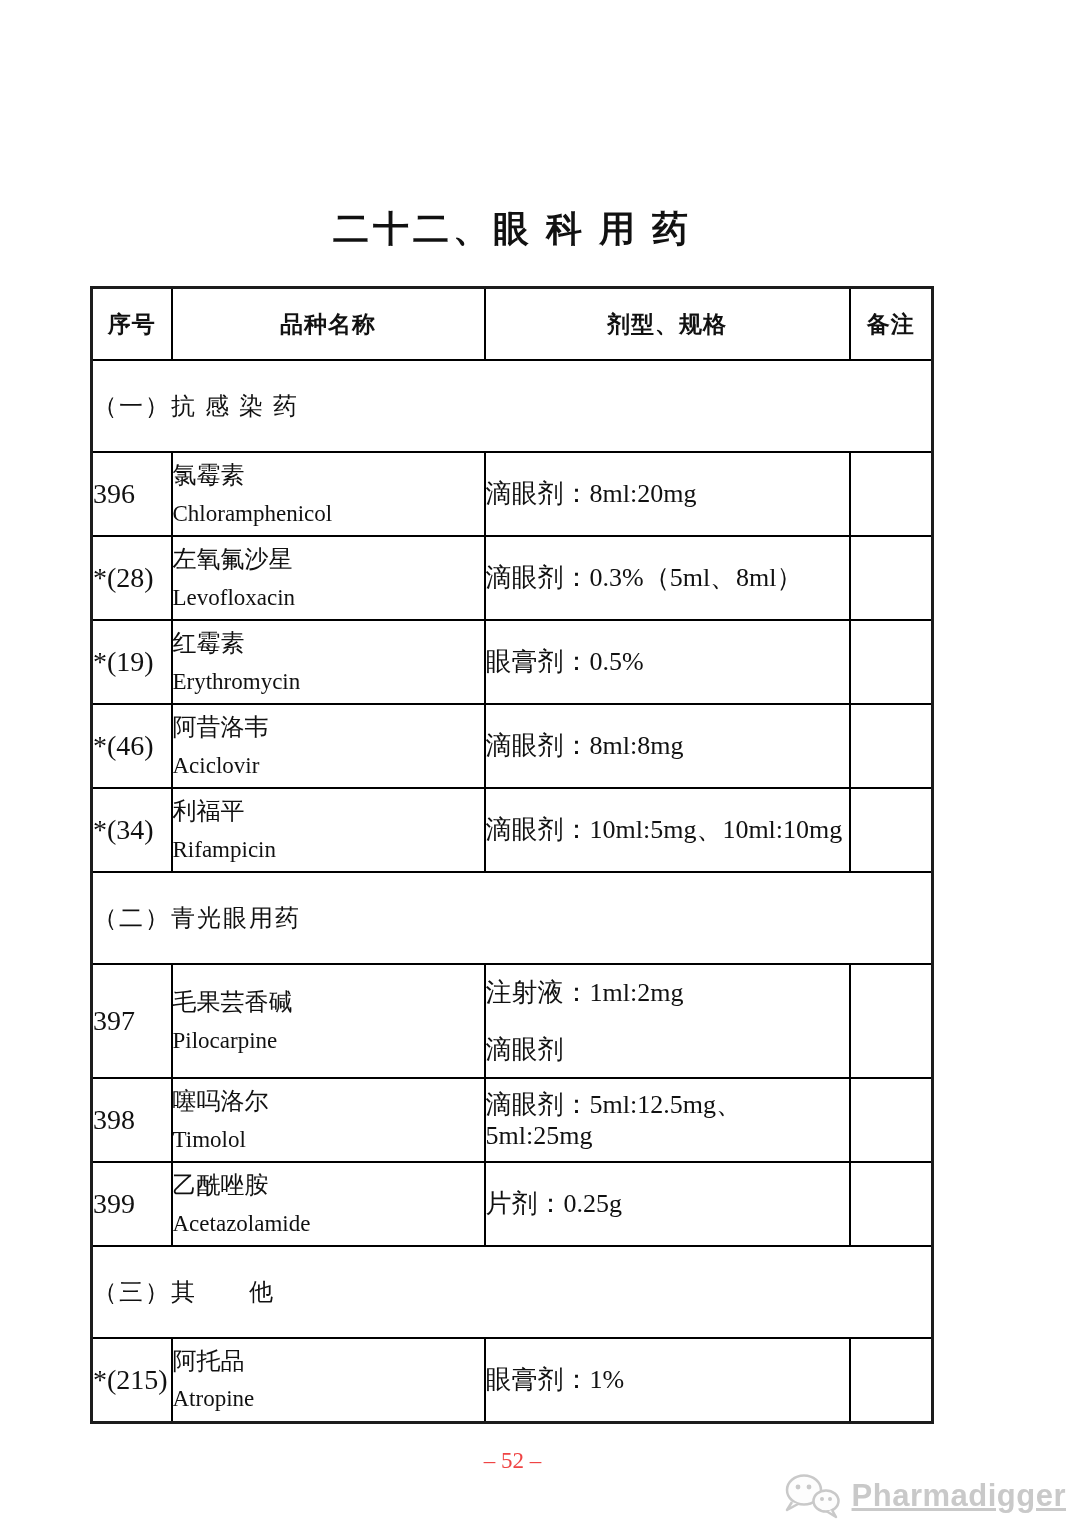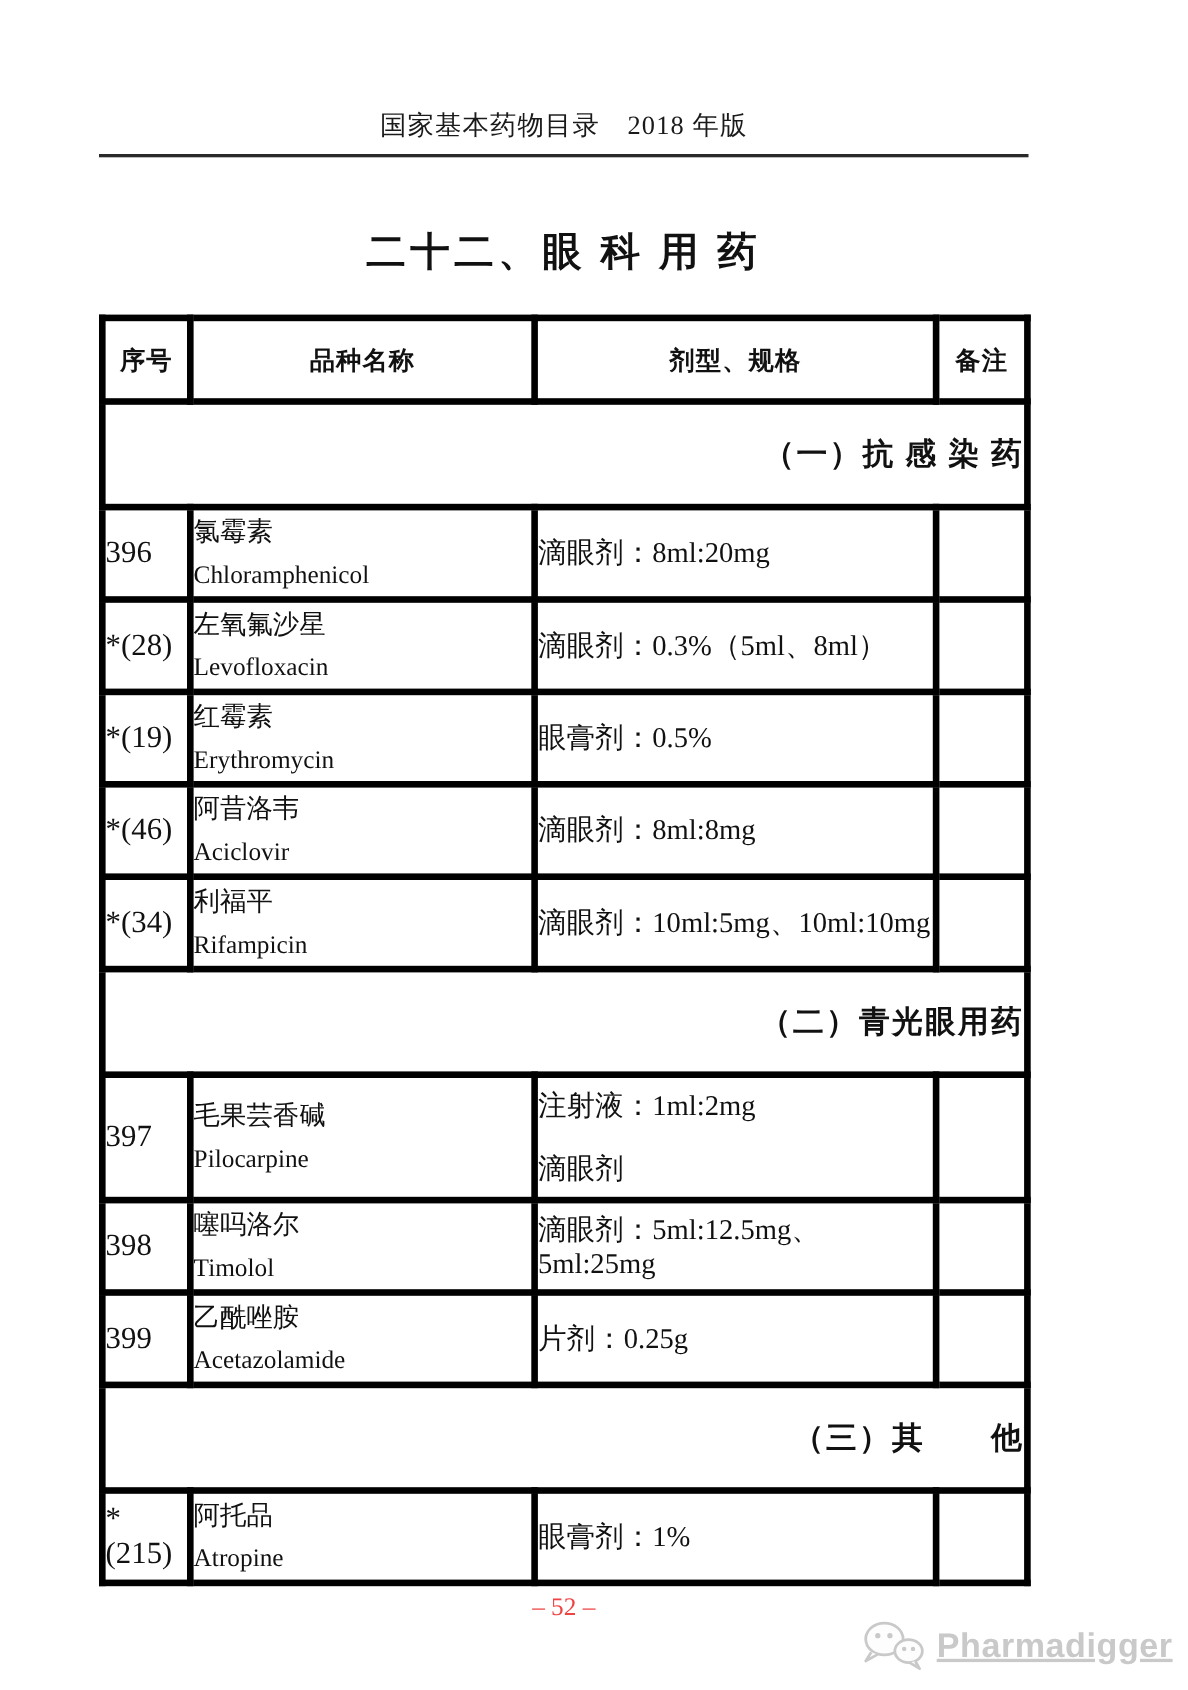--- a/index.html
+++ b/index.html
@@ -57,37 +57,37 @@
     top: 286px;
     width: 841px;
     border-collapse: collapse;
     table-layout: fixed;
     border: 3px solid #1c1c1c;
     font-size: 23px;
     color: #111111;
   }
   table.drug-table th,
   table.drug-table td {
-    border: 6px solid #000000;
+    border: 2px solid #000000;
     padding: 0;
     vertical-align: middle;
     background: #ffffff;
   }
   table.drug-table thead th {
     height: 70px;
     font-size: 23px;
     font-weight: bold;
     text-align: center;
     letter-spacing: 1px;
   }
   tr.section-row td {
     height: 90px;
-    text-align: right;
-    font-size: 28px;
-    font-weight: bold;
+    text-align: left;
+    font-size: 24px;
+    font-weight: normal;
     letter-spacing: 2px;
   }
   tr.drug-row { height: 84px; }
   tr.drug-row.tall { height: 114px; }
   td.seq-cell {
     text-align: left;
     font-size: 28px;
   }
   td.name-cell {
     padding: 8px 6px 8px 12px;
@@ -139,24 +139,20 @@
     text-shadow: 1px 1px 0 #ffffff;
     text-decoration: underline;
   }
   .wm-icon { display: block; }
 </style>
 </head>
 <body>
 
 <div class="page">
 
-  <div class="doc-header">
-    <div class="doc-header-text">国家基本药物目录　2018 年版</div>
-    <div class="header-rule"></div>
-  </div>
 
   <h1 class="chapter-title">二十二、眼 科 用 药</h1>
 
   <table class="drug-table">
     <colgroup>
       <col style="width:80px">
       <col style="width:313px">
       <col style="width:365px">
       <col style="width:83px">
     </colgroup>

